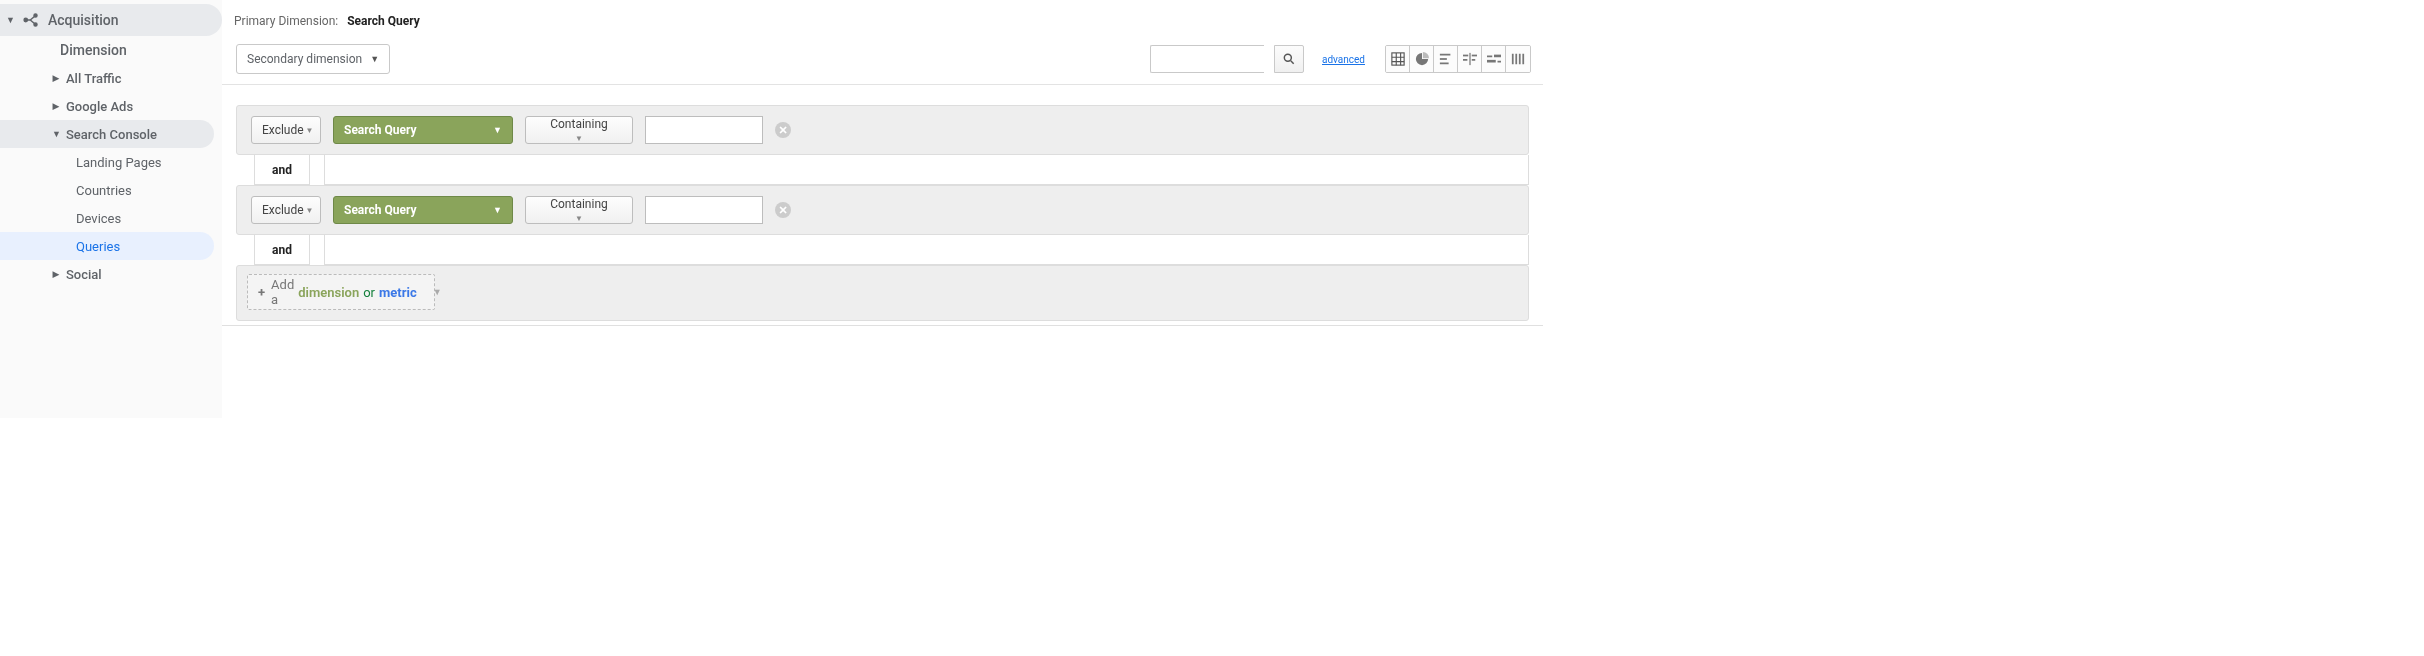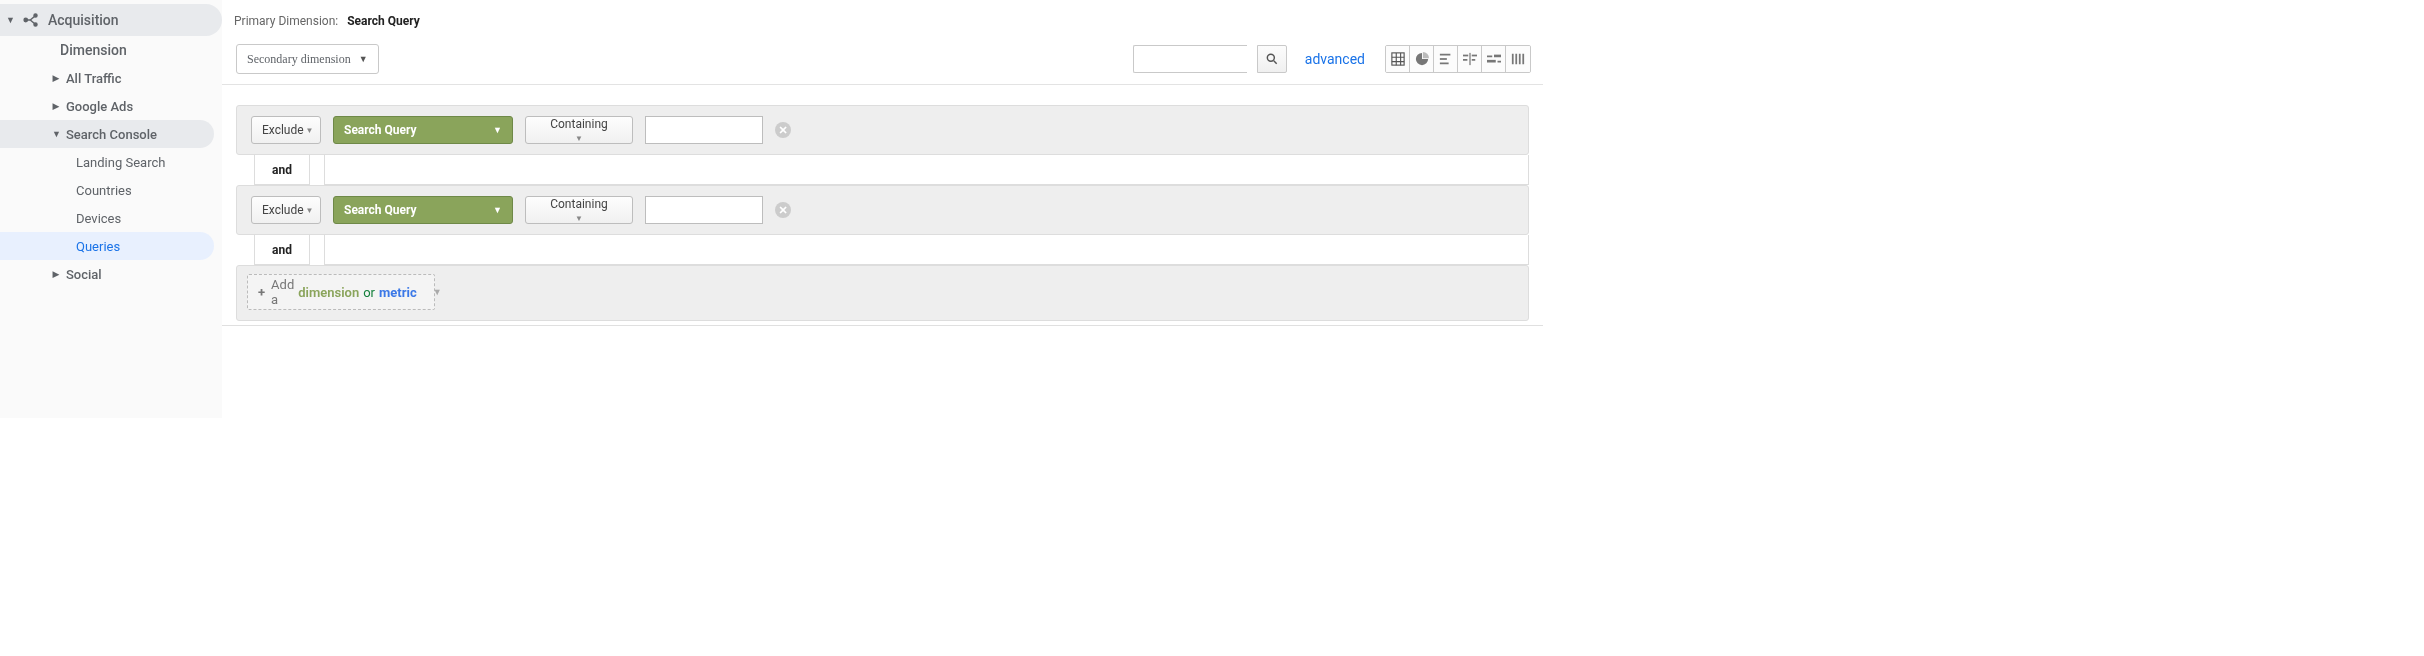--- a/index.html
+++ b/index.html
@@ -111,21 +111,20 @@
     align-items: center;
     border: 1px solid #c9c9c9;
     border-radius: 3px;
     background: #fff;
     height: 30px;
     padding: 0 10px;
     font-size: 12px;
     color: #5f6368;
     cursor: pointer;
     gap: 8px;
-    font-family: Liberation Serif, serif;
   }
   .sec-dim .dd-caret { font-size: 9px; color: #555; }
   .spacer { flex: 1; }
   .search-input {
     border: 1px solid #c9c9c9;
     border-radius: 2px 0 0 2px;
     border-right: none;
     height: 28px;
     width: 114px;
     padding: 0 6px;
@@ -136,23 +135,24 @@
     border: 1px solid #c9c9c9;
     background: linear-gradient(#fcfcfc,#f0f0f0);
     height: 28px;
     width: 30px;
     border-radius: 0 2px 2px 0;
     display:inline-flex;align-items:center;justify-content:center;
     cursor:pointer;
   }
   .advanced-link {
     color: #1a73e8;
-    font-size: 14px;
+    font-size: 10px;
     margin-left: 8px;
     cursor: pointer;
+    text-decoration: underline;
   }
   .view-toggles {
     display: inline-flex;
     border: 1px solid #c9c9c9;
     border-radius: 2px;
     overflow: hidden;
     margin-left: 10px;
   }
   .view-btn {
     width: 24px; height: 26px;
@@ -315,21 +315,21 @@
   <div class="nav-sub">
     <span class="sub-caret">▶</span>
     <span>Google Ads</span>
   </div>
 
   <div class="nav-sub expanded">
     <span class="sub-caret">▼</span>
     <span>Search Console</span>
   </div>
   <div class="nav-subitem">
-    <span>Landing Search</span>
+    <span>Landing Pages</span>
   </div>
   <div class="nav-subitem">
     <span>Countries</span>
   </div>
   <div class="nav-subitem">
     <span>Devices</span>
   </div>
   <div class="nav-subitem selected">
     <span>Queries</span>
   </div>

